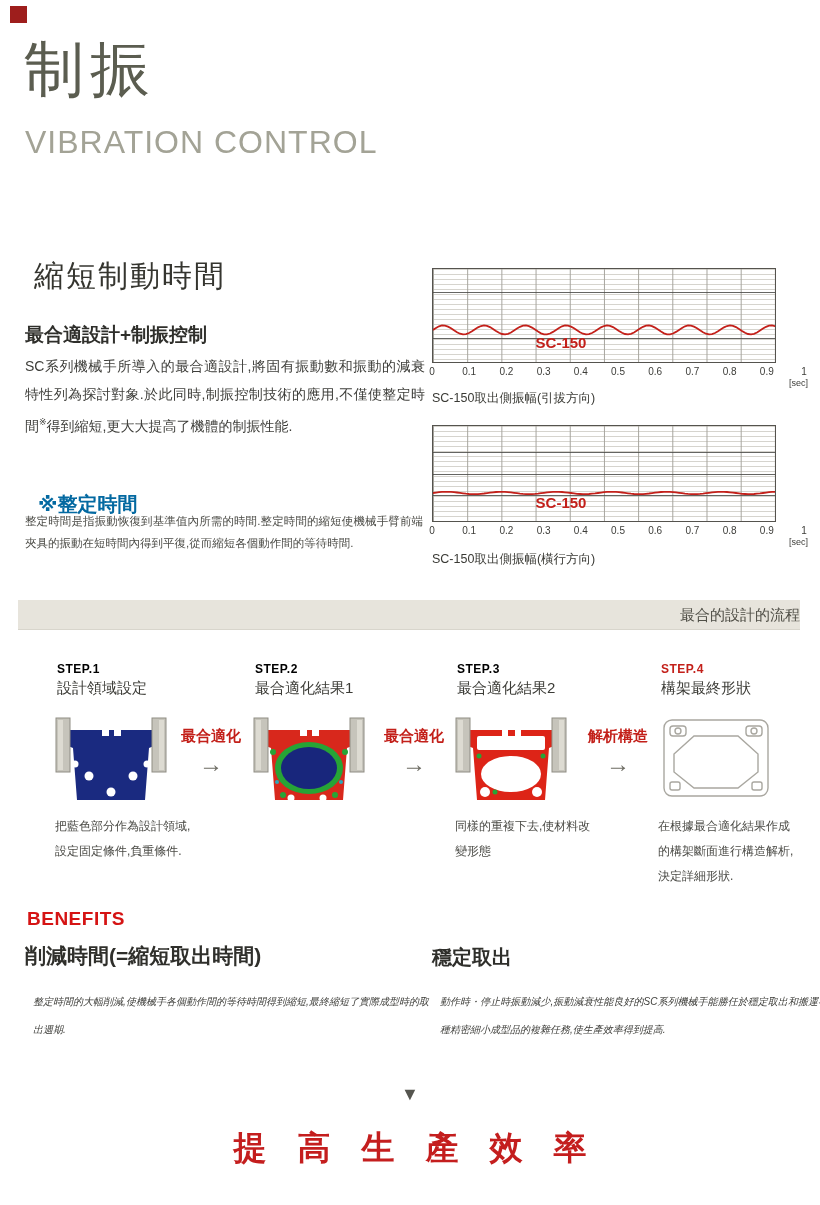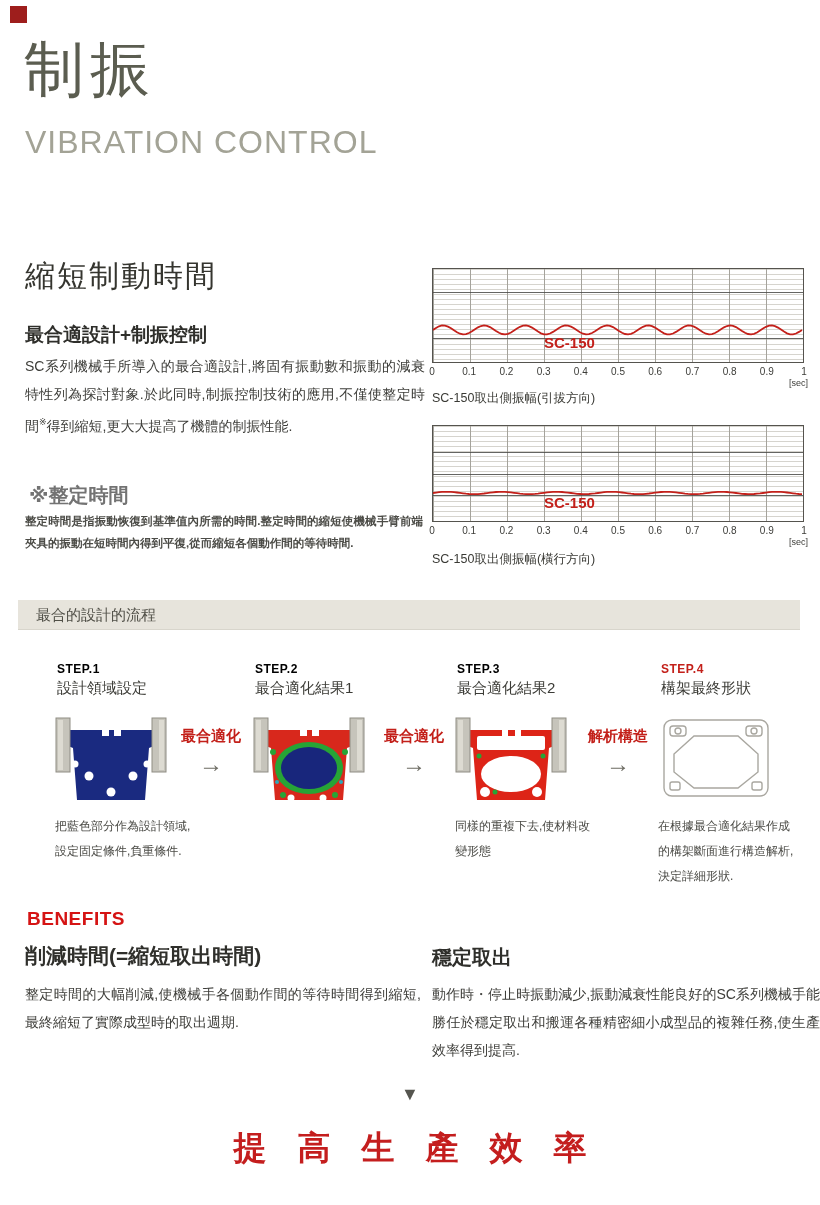--- a/index.html
+++ b/index.html
@@ -6,35 +6,35 @@
   body{font-family:"Liberation Sans","DejaVu Sans",sans-serif;color:#3a3a36;}
   .page{position:relative;width:820px;height:1205px;background:#fff;overflow:hidden;}
 
   .corner-mark{position:absolute;left:10px;top:6px;width:17px;height:17px;background:var(--corner_red);}
 
   .title-cjk{position:absolute;left:24px;top:40px;margin:0;font-size:60px;font-weight:400;
     letter-spacing:6px;color:var(--title_gray);line-height:1;}
   .title-en{position:absolute;left:25px;top:126px;font-size:32px;letter-spacing:1px;
     color:var(--subtitle_gray);line-height:1;}
 
-  .s1-heading{position:absolute;left:25px;top:256px;margin:0;font-size:30px;font-weight:400;
+  .s1-heading{position:absolute;left:34px;top:256px;margin:0;font-size:30px;font-weight:400;
     letter-spacing:2px;color:#35352f;}
   .s1-sub{position:absolute;left:25px;top:322px;margin:0;font-size:19px;font-weight:700;color:#2f2f2b;}
   .s1-body{position:absolute;left:25px;top:352px;width:400px;margin:0;font-size:14px;
     line-height:28px;text-align:justify;color:#3e3e3a;}
   .s1-body sup{font-size:9px;}
-  .note-heading{position:absolute;left:25px;top:478px;margin:4px;font-size:20px;font-weight:700;color:#737373;}
+  .note-heading{position:absolute;left:25px;top:478px;margin:13px;font-size:20px;font-weight:700;color:#0369a1;}
   .note-body{position:absolute;left:25px;top:510px;width:398px;margin:0;font-size:11.5px;
-    line-height:22px;text-align:justify;color:#4c4c47;font-weight:bold;}
+    line-height:22px;text-align:justify;color:#4c4c47;}
 
   
   .chart{position:absolute;width:372px;}
   .chart1{left:432px;top:268px;}
   .chart2{left:432px;top:425px;}
-  .plot{position:relative;width:372px;border:1px solid #55534e;box-sizing:border-box;
+  .plot{position:relative;width:344px;border:1px solid #55534e;box-sizing:border-box;
     background-image:
       linear-gradient(to right, #a5a39c 1px, transparent 1px),
       linear-gradient(to bottom, #d6d4ce 1px, transparent 1px);
     background-size:10% 100%,100% 5px;overflow:hidden;}
   .chart1 .plot{height:95px;}
   .chart2 .plot{height:97px;}
   .dark-line{position:absolute;left:0;right:0;height:1px;background:#4a4a46;opacity:.85;}
   .plot svg{position:absolute;left:0;top:0;}
   .sc-label{position:absolute;left:30%;color:var(--accent_red);font-size:15px;font-weight:600;z-index:3;}
   .chart1 .sc-label{top:70%;}
@@ -43,21 +43,21 @@
   .tick{position:absolute;top:0;transform:translateX(-50%);font-size:10px;color:#3c3c38;}
   .sec-unit{position:absolute;right:-4px;font-size:9px;color:#3c3c38;}
   .chart1 .sec-unit{top:110px;}
   .chart2 .sec-unit{top:112px;}
   .chart-caption{position:absolute;left:0;font-size:12.5px;color:#3a3a35;white-space:nowrap;}
   .chart1 .chart-caption{top:122px;}
   .chart2 .chart-caption{top:126px;}
 
   
   .flow-bar{position:absolute;left:18px;top:600px;width:782px;height:29px;background:var(--bar_bg);
-    border-bottom:1px solid #d8d5cc;}
+    border-bottom:1px solid #d8d5cc;text-align:right;}
   .flow-bar span{display:block;padding-left:18px;line-height:29px;font-size:15px;color:#504f47;}
 
   .step{position:absolute;top:662px;}
   .step-no{font-size:12px;font-weight:700;color:#000000;letter-spacing:.5px;}
   .step-no.red{color:var(--accent_red);}
   .step-title{margin-top:3px;font-size:15px;color:#3b3b36;}
   .step.p1{left:57px;} .step.p2{left:255px;} .step.p3{left:457px;} .step.p4{left:661px;}
 
   .step-img{position:absolute;top:712px;width:112px;height:92px;}
   .img1{left:55px;} .img2{left:253px;} .img3{left:455px;} .img4{left:660px;}
@@ -70,21 +70,21 @@
   .step-cap{position:absolute;top:814px;margin:0;font-size:12px;line-height:25px;color:#4b4b46;white-space:pre-line;}
   .cap1{left:55px;width:190px;} .cap2{left:253px;width:190px;}
   .cap3{left:455px;width:180px;} .cap4{left:658px;width:175px;}
 
   
   .benefits-h{position:absolute;left:27px;top:908px;margin:0;font-size:19px;font-weight:700;
     letter-spacing:.5px;color:var(--benefits_red);}
   .ben-title{position:absolute;margin:0;font-size:21px;font-weight:600;color:#2f2f2b;}
   .ben-title.left{left:25px;top:942px;}
   .ben-title.right{left:432px;top:944px;font-size:20px;}
-  .ben-body{position:absolute;margin:0;font-size:14px;line-height:28px;text-align:justify;color:#3e3e3a;}
+  .ben-body{position:absolute;margin:8px;font-size:10px;line-height:28px;text-align:justify;color:#3e3e3a;font-style:italic;}
   .ben-body.left{left:25px;top:980px;width:396px;}
   .ben-body.right{left:432px;top:980px;width:388px;}
 
   .down-tri{position:absolute;left:0;right:0;top:1084px;text-align:center;font-size:18px;color:#55554f;}
   .slogan{position:absolute;left:0;right:0;top:1126px;text-align:center;font-size:33px;font-weight:700;
     letter-spacing:31px;padding-left:31px;color:var(--slogan_red);}
 </style>
 </head>
 <body>
 

